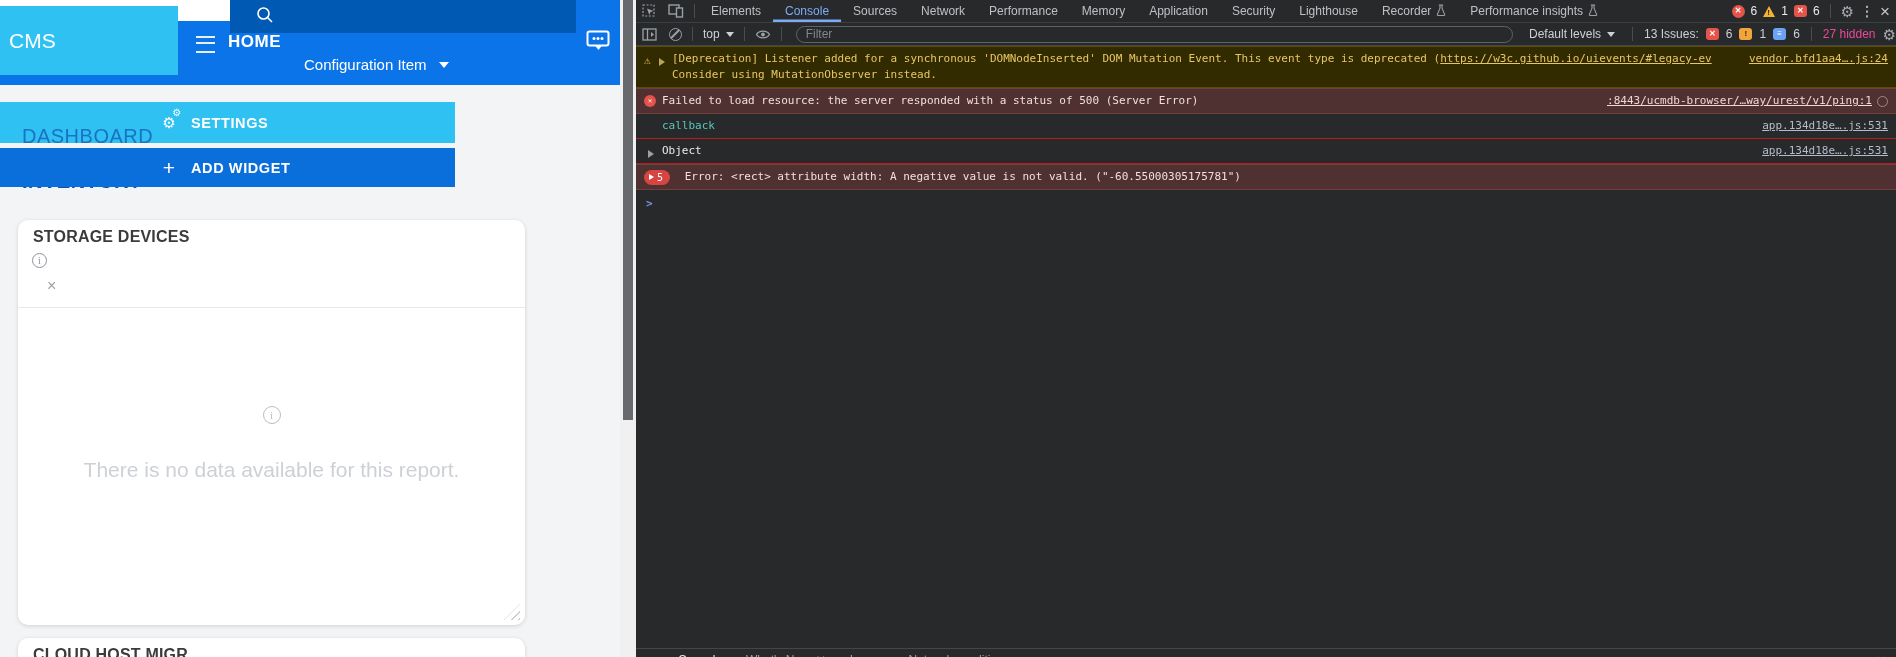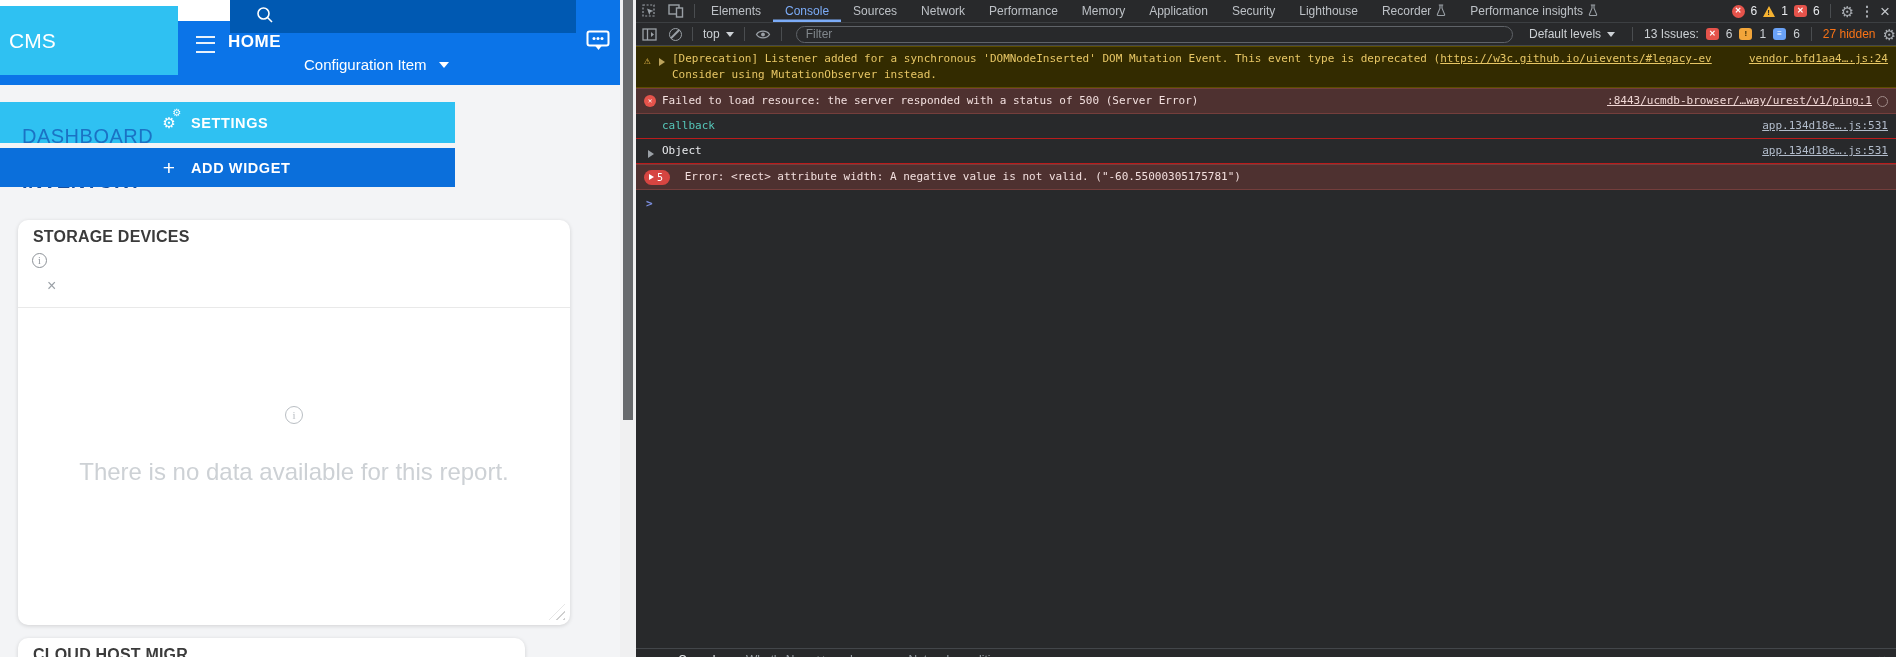--- a/index.html
+++ b/index.html
@@ -22,30 +22,30 @@
   .menu-settings{top:102px;height:41px;background:#2fc1f2;}
   .menu-addwidget{top:148px;height:39px;background:#0b6fdb;}
   .menu-icon{margin-left:155px;width:28px;text-align:center;}
   .gears{position:relative;font-size:15px;line-height:1;}
   .gears i{position:absolute;font-style:normal;font-size:10px;left:10px;top:-6px;}
   .menu-label{margin-left:8px;font-size:14.5px;font-weight:bold;letter-spacing:.6px;}
   .plus-glyph{font-size:21px;font-weight:400;line-height:1;}
   .sec-dashboard{position:absolute;left:22px;top:125px;font-size:20px;font-weight:500;color:#1b72c4;letter-spacing:.5px;z-index:6;}
   .sec-inventory{position:absolute;left:22px;top:170px;font-size:20px;font-weight:700;color:#174f9e;letter-spacing:.5px;z-index:1;}
   .card{position:absolute;left:18px;width:507px;background:#fff;border-radius:10px;box-shadow:0 1px 4px rgba(0,0,0,.14);z-index:2;}
-  .card-storage{top:220px;height:405px;padding-left:45px;}
+  .card-storage{top:220px;height:405px;}
   .card-cloud{top:638px;height:80px;}
   .card-title{position:absolute;left:15px;top:8px;font-size:16px;font-weight:bold;color:#3b3b3b;letter-spacing:.2px;}
   .circle-i{box-sizing:border-box;border:1.4px solid #8d9298;border-radius:50%;color:#8d9298;
             display:flex;align-items:center;justify-content:center;font-family:"Liberation Serif",serif;}
   .card-info{position:absolute;left:14px;top:33px;width:15px;height:15px;font-size:10px;}
   .card-close{position:absolute;left:29px;top:58px;font-size:16px;color:#9aa0a6;line-height:1;}
   .card-divider{position:absolute;left:0;right:0;top:87px;border-top:1px solid #e9e9e9;}
   .empty-icon{position:absolute;left:50%;top:186px;margin-left:-9px;width:18px;height:18px;font-size:11px;border-color:#b9bec3;color:#b9bec3;}
-  .empty-text{position:absolute;left:0;width:100%;top:238px;text-align:center;font-size:24px;color:#cdd1d5;}
+  .empty-text{position:absolute;left:0;width:100%;top:238px;text-align:center;font-size:21px;color:#cdd1d5;}
   .grip{position:absolute;right:5px;bottom:5px;width:16px;height:16px;
         background:repeating-linear-gradient(-45deg,#cfcfcf 0 1.5px,transparent 1.5px 5.5px);
         clip-path:polygon(100% 0,100% 100%,0 100%);}
   .scroll-track{position:absolute;left:620px;top:0;width:16px;height:657px;background:#f0f0f1;}
   .scroll-thumb{position:absolute;left:3px;top:0;width:10px;height:420px;background:#67696c;}
   
   .devtools{position:absolute;left:636px;top:0;width:1260px;height:657px;background:#28292b;color:#bdc1c6;}
   .dt-tabbar{position:absolute;left:0;top:0;width:100%;height:23px;display:flex;align-items:center;
              border-bottom:1px solid #3c3f42;box-sizing:border-box;font-size:12px;}
   .dt-iconbtn{display:flex;align-items:center;justify-content:center;padding:0 6px;height:100%;}
@@ -68,21 +68,21 @@
   .dt-toolbar{position:absolute;left:0;top:23px;width:100%;height:23px;display:flex;align-items:center;
               border-bottom:1px solid #43464a;box-sizing:border-box;font-size:12px;color:#cdd1d5;}
   .nocircle{position:relative;width:13px;height:13px;border:1.5px solid #9aa0a6;border-radius:50%;box-sizing:border-box;}
   .nocircle::after{content:"";position:absolute;left:-1px;top:4.2px;width:12px;height:1.5px;background:#9aa0a6;transform:rotate(-45deg);}
   .ctx-select{display:flex;align-items:center;gap:6px;padding:0 6px;}
   .tri-sm{width:0;height:0;border-left:4px solid transparent;border-right:4px solid transparent;border-top:5px solid #cdd1d5;}
   .filter-input{flex:1;margin:0 10px;height:15px;background:transparent;border:1px solid #5f6368;border-radius:9px;
                 color:#d0d3d7;font-size:12px;padding:0 9px;outline:none;font-family:"Liberation Sans",sans-serif;}
   .filter-input::placeholder{color:#80868b;}
   .dt-tool-right{display:flex;align-items:center;gap:7px;padding-right:0;}
-  .dim{color:#f97316;}
+  .dim{color:#ec4899;}
   .dt-messages{position:absolute;left:0;top:46px;width:100%;font-family:"DejaVu Sans Mono",monospace;font-size:11px;line-height:16px;}
   .row{position:relative;padding:4px 8px 4px 26px;border-bottom:1px solid #b91c1c;color:#e8eaed;box-sizing:border-box;}
   .row-warn{background:#332b00;border-top:1px solid #5c4d00;border-bottom:1px solid #5c4d00;color:#e7c664;padding-left:36px;}
   .row-err{background:#4e3130;border-top:1px solid #743e3c;border-bottom:1px solid #743e3c;color:#f2dfde;}
   .msg-icon{position:absolute;left:8px;top:6px;}
   .exp-tri{display:inline-block;width:0;height:0;border-top:4px solid transparent;border-bottom:4px solid transparent;border-left:6px solid #bca35c;margin-right:2px;}
   .exp-tri-gray{border-left-color:#9aa0a6;}
   .u{text-decoration:underline;}
   .src-link{position:absolute;right:8px;top:4px;text-decoration:underline;}
   .src-warn{color:#e7c664;}

